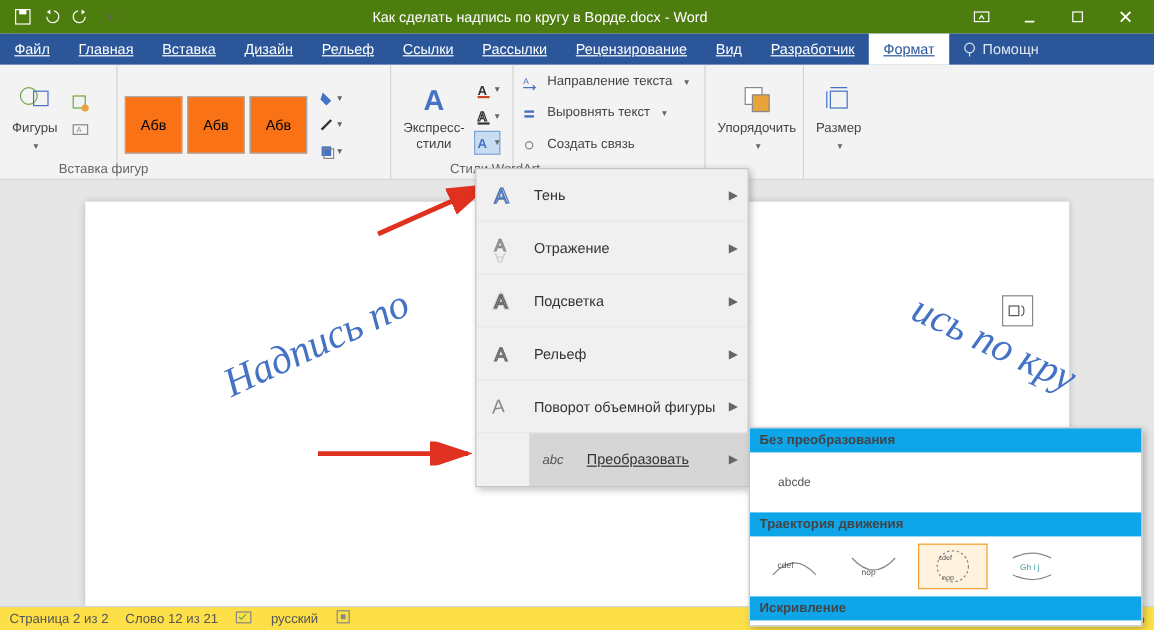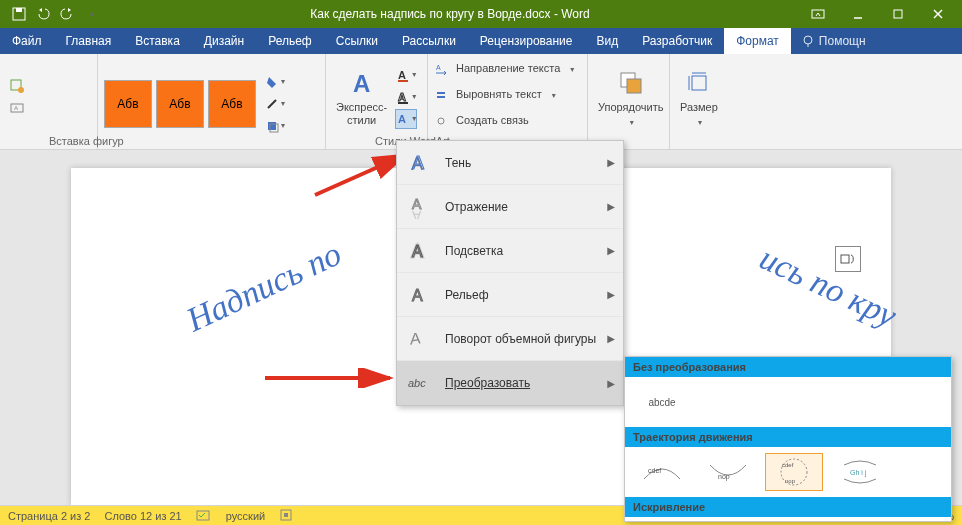--- a/index.html
+++ b/index.html
@@ -6,21 +6,21 @@
 body { width: 962px; height: 525px; background: #fff; overflow: hidden; position: relative; font-size: 12px; }
 
 .titlebar { height: 28px; background: #4d7c0f; color: #fff; display: flex; align-items: center; padding: 0 4px; }
 .titlebar .left-icons { display: flex; gap: 2px; align-items: center; padding-left: 4px; }
 .titlebar .tb-btn { width: 22px; height: 22px; display: flex; align-items: center; justify-content: center; cursor: default; }
 .titlebar .title { flex: 1; text-align: center; font-size: 12px; }
 .titlebar .win-btns { display: flex; }
 .titlebar .win-btn { width: 40px; height: 28px; display: flex; align-items: center; justify-content: center; }
 
 .tabs { height: 26px; background: #2b579a; display: flex; align-items: stretch; color: #fff; font-size: 12px; }
-.tab { padding: 0 12px; display: flex; align-items: center; cursor: default; }
+.tab { padding: 0 12px; display: flex; align-items: center; cursor: default; text-decoration: underline; }
 .tab.active { background: #fff; color: #2b579a; }
 .tell-me { display: flex; align-items: center; gap: 4px; padding: 0 10px; opacity: 0.85; }
 
 .ribbon { height: 96px; background: #f3f3f3; border-bottom: 1px solid #d4d4d4; display: flex; position: relative; }
 .group { border-right: 1px solid #d4d4d4; padding: 4px 6px 0 6px; display: flex; flex-direction: column; justify-content: space-between; }
 .group-label { text-align: center; font-size: 11px; color: #666; padding-bottom: 2px; white-space: nowrap; margin-left: 43px; }
 .group-body { display: flex; align-items: center; gap: 4px; flex: 1; }
 .big-btn { display: flex; flex-direction: column; align-items: center; justify-content: center; gap: 2px; font-size: 11px; color: #444; padding: 2px 4px; }
 .big-btn .icon-lg { width: 32px; height: 32px; display: flex; align-items: center; justify-content: center; }
 .shape-box { width: 48px; height: 48px; border: 1px solid #aaa; background: #f97316; display: flex; align-items: center; justify-content: center; font-size: 12px; }
@@ -33,21 +33,21 @@
 .curved { position: absolute; font-family: Georgia, serif; font-style: italic; font-size: 34px; color: #4472c4; font-weight: 500; }
 .curved.left { top: 100px; left: 110px; transform: rotate(-25deg); }
 .curved.right { top: 100px; right: -10px; transform: rotate(25deg); }
 .layout-opts { position: absolute; top: 78px; right: 30px; width: 26px; height: 26px; border: 1px solid #888; background: #fff; display: flex; align-items: center; justify-content: center; }
 
 .arrow { position: absolute; pointer-events: none; }
 .arrow svg { display: block; }
 
 .dropdown { position: absolute; top: 140px; left: 396px; width: 228px; background: #f0f0f0; border: 1px solid #c6c6c6; box-shadow: 2px 2px 6px rgba(0,0,0,0.25); z-index: 50; }
 .dd-item { height: 44px; display: flex; align-items: center; padding: 0 10px; gap: 12px; font-size: 12px; color: #333; position: relative; border-bottom: 1px solid #e6e6e6; }
-.dd-item:last-child { border-bottom: none; }
+.dd-item:last-child { border-bottom: none; margin-left: 44px; }
 .dd-item.sel { background: #d6d6d6; }
 .dd-item .dd-icon { width: 26px; height: 26px; display: flex; align-items: center; justify-content: center; }
 .dd-item .arrow-r { position: absolute; right: 8px; font-size: 10px; color: #666; }
 .dd-item.sel .lbl { text-decoration: underline; }
 
 .submenu { position: absolute; top: 356px; left: 624px; width: 328px; background: #fff; border: 1px solid #c6c6c6; box-shadow: 2px 2px 6px rgba(0,0,0,0.25); z-index: 60; padding-bottom: 4px; }
 .sm-header { font-size: 11px; font-weight: bold; color: #444; background: #0ea5e9; padding: 4px 8px; }
 .sm-row { display: flex; gap: 8px; padding: 6px 8px; }
 .sm-cell { width: 58px; height: 38px; display: flex; align-items: center; justify-content: center; font-size: 10px; color: #555; border: 1px solid transparent; }
 .sm-cell.sel { border: 1px solid #f0a030; background: #fff3e0; }
@@ -129,20 +129,30 @@
         <circle cx="7" cy="6" r="4" fill="none" stroke="#fff"></circle>
         <line x1="7" y1="10" x2="7" y2="13" stroke="#fff"></line>
       </svg>
     <span>Помощн</span>
   </div>
 </div>
 
 <div class="ribbon">
   <div class="group" style="width:98px">
     <div class="group-body">
+      <div class="big-btn">
+        <div class="icon-lg">
+            <svg width="30" height="30">
+              <circle cx="10" cy="12" r="7" fill="none" stroke="#6ba644"></circle>
+              <rect x="14" y="8" width="12" height="12" fill="none" stroke="#4472c4"></rect>
+            </svg>
+          </div>
+        <span>Фигуры</span>
+        <span class="chev"></span>
+      </div>
       <div class="vcol">
         <div class="small-btn">
             <svg width="16" height="16">
               <rect x="2" y="2" width="10" height="10" fill="none" stroke="#6ba644"></rect>
               <circle cx="12" cy="12" r="3" fill="#e8a33d"></circle>
             </svg>
           </div>
         <div class="small-btn">
             <svg width="16" height="16">
               <rect x="2" y="4" width="12" height="8" fill="none" stroke="#888"></rect>

